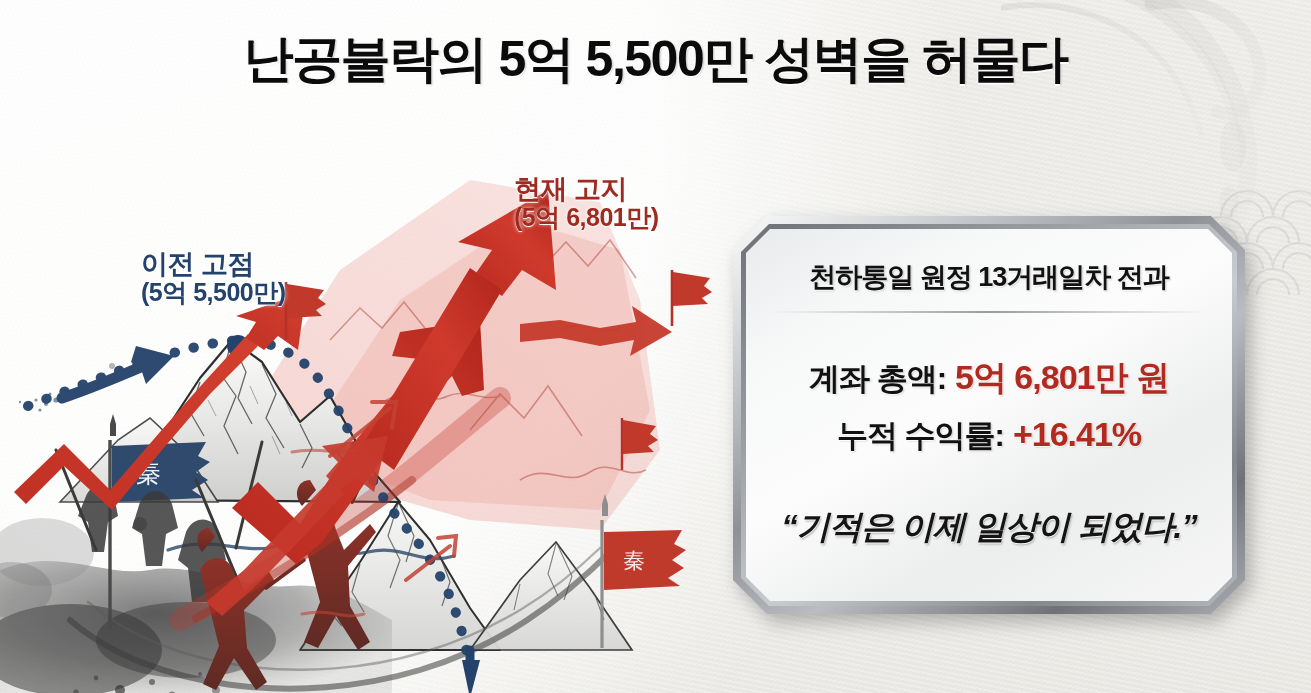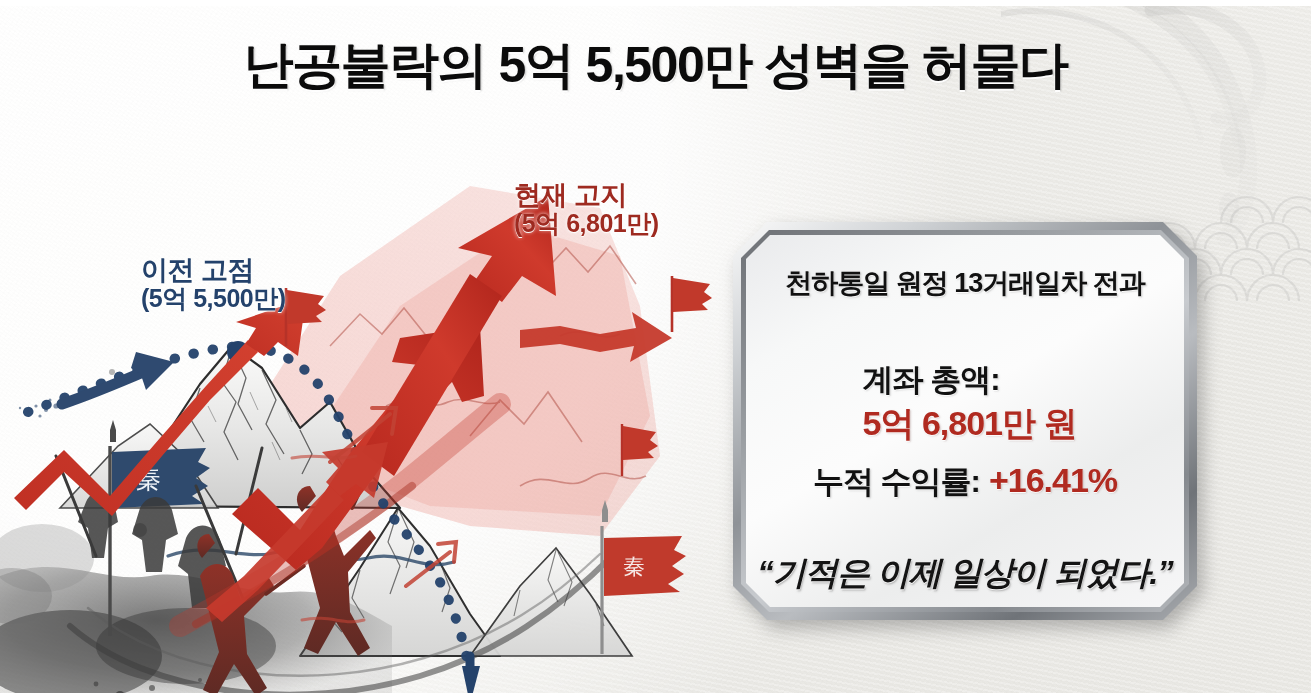--- a/index.html
+++ b/index.html
@@ -6,21 +6,20 @@
   html,body{ background:#ffffff; }
   body{
     width:1311px; height:693px;
     font-family:"Liberation Sans","DejaVu Sans",sans-serif;
     overflow:hidden; position:relative;
   }
   #stage{
     position:absolute; inset:0;
     background:#5eead4;
     overflow:hidden;
-    margin-top:6px;
   }
   
   .paper{
     position:absolute; inset:0;
     background:
       radial-gradient(circle at 18% 22%, rgba(255,255,255,.9) 0 35%, rgba(0,0,0,0) 60%),
       radial-gradient(circle at 80% 70%, rgba(0,0,0,.022) 0 40%, rgba(0,0,0,0) 70%),
       linear-gradient(160deg,#f6f5f1 0%, #f1f0ec 45%, #eeede8 100%);
   }
   .grain{
@@ -54,21 +53,21 @@
   
   .anno{ position:absolute; text-align:left; line-height:1.08; white-space:nowrap; }
   .anno .l1{ font-size:27px; font-weight:700; letter-spacing:-.5px; }
   .anno .l2{ font-size:25px; font-weight:700; letter-spacing:-.5px; }
   #anno-prev{ left:141px; top:250px; color:#24426b;
     text-shadow:0 1px 0 rgba(255,255,255,.95), 0 0 4px rgba(255,255,255,.9); }
   #anno-curr{ left:514px; top:175px; color:#9e2a20;
     text-shadow:0 1px 0 rgba(255,255,255,.95), 0 0 4px rgba(255,255,255,.9); }
   
   #panel{
-    position:absolute; left:733px; top:216px; width:464px; height:398px;
+    position:absolute; left:733px; top:216px; width:512px; height:398px;
     filter: drop-shadow(6px 8px 9px rgba(60,60,60,.35));
     border-radius: 29px;
   }
   .panel-outer{
     position:absolute; inset:0;
     background:linear-gradient(145deg,#fbfbfb 0%,#cfd2d5 18%,#8e9297 42%,#b9bcc0 60%,#6f7378 82%,#a9acb0 100%);
     clip-path: polygon(34px 0, calc(100% - 34px) 0, 100% 34px, 100% calc(100% - 34px),
                        calc(100% - 34px) 100%, 34px 100%, 0 calc(100% - 34px), 0 34px);
   }
   .panel-mid{
@@ -94,21 +93,21 @@
     white-space:nowrap;
   }
   #panel-divider{
     width:100%; height:2px; margin-top:16px;
     background:linear-gradient(90deg, rgba(170,172,175,0) 0%, rgba(120,123,127,.75) 50%, rgba(170,172,175,0) 100%);
   }
   .stat-row{
     display:flex; align-items:baseline; justify-content:center;
     white-space:nowrap; letter-spacing:-1px;
   }
-  #stat-balance{ margin-top:42px;flex-direction:column; }
+  #stat-balance{ margin-top:42px; }
   #stat-return{ margin-top:14px;justify-content:center; }
   .stat-label{
     font-size:31px; font-weight:700; color:#111;
     text-shadow:0 1px 0 rgba(255,255,255,.9), 1px 1px 2px rgba(130,130,130,.45);
   }
   .stat-value{
     font-size:34px; font-weight:700; color:#b02a20; margin-left:9px;
     text-shadow:0 1px 0 rgba(255,255,255,.9), 1px 1px 2px rgba(150,120,118,.45);
   }
   #panel-quote{

